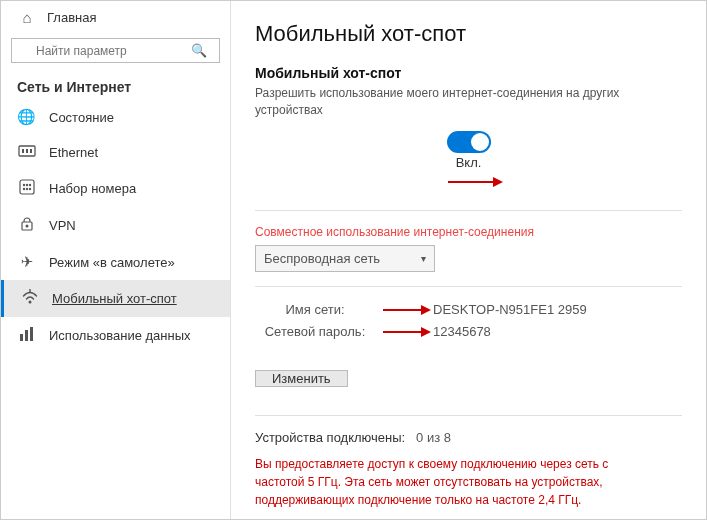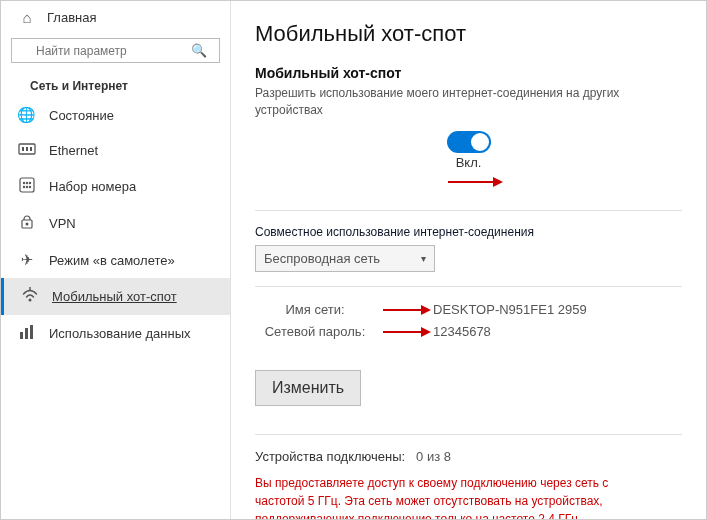--- a/index.html
+++ b/index.html
@@ -57,22 +57,22 @@
       flex: 1;
       background: transparent;
       color: #555;
     }
     .search-icon-btn {
       color: #777;
       font-size: 13px;
     }
 
     .sidebar-section-title {
-      padding: 6px 16px 4px 29px;
-      font-size: 12px;
+      padding: 6px 16px 4px 16px;
+      font-size: 14px;
       font-weight: 600;
       color: #333;
     }
 
     .sidebar-item {
       display: flex;
       align-items: center;
       gap: 12px;
       padding: 9px 16px;
       cursor: pointer;
@@ -161,21 +161,21 @@
     }
 
     .divider {
       border: none;
       border-top: 1px solid #e0e0e0;
       margin: 14px 0;
     }
 
     .field-label {
       font-size: 12px;
-      color: #0f172a;
+      color: #ef4444;
       margin-bottom: 6px;
     }
 
     .dropdown-select {
       display: flex;
       align-items: center;
       border: 1px solid #bbb;
       padding: 5px 8px;
       background: #f5f5f5;
       color: #555;
@@ -208,24 +208,24 @@
       align-items: center;
     }
 
     .info-value {
       font-size: 13px;
       color: #555;
     }
 
     .btn-change {
       display: inline-block;
-      padding: 8px 16px;
+      padding: 0 16px;
       background: #e8e8e8;
       border: 1px solid #bbb;
-      font-size: 16px;
+      font-size: 13px;
       color: #333;
       cursor: pointer;
       margin-top: 6px;
       margin-bottom: 14px;
     }
 
     .devices-row {
       font-size: 13px;
       color: #333;
       margin-bottom: 10px;

